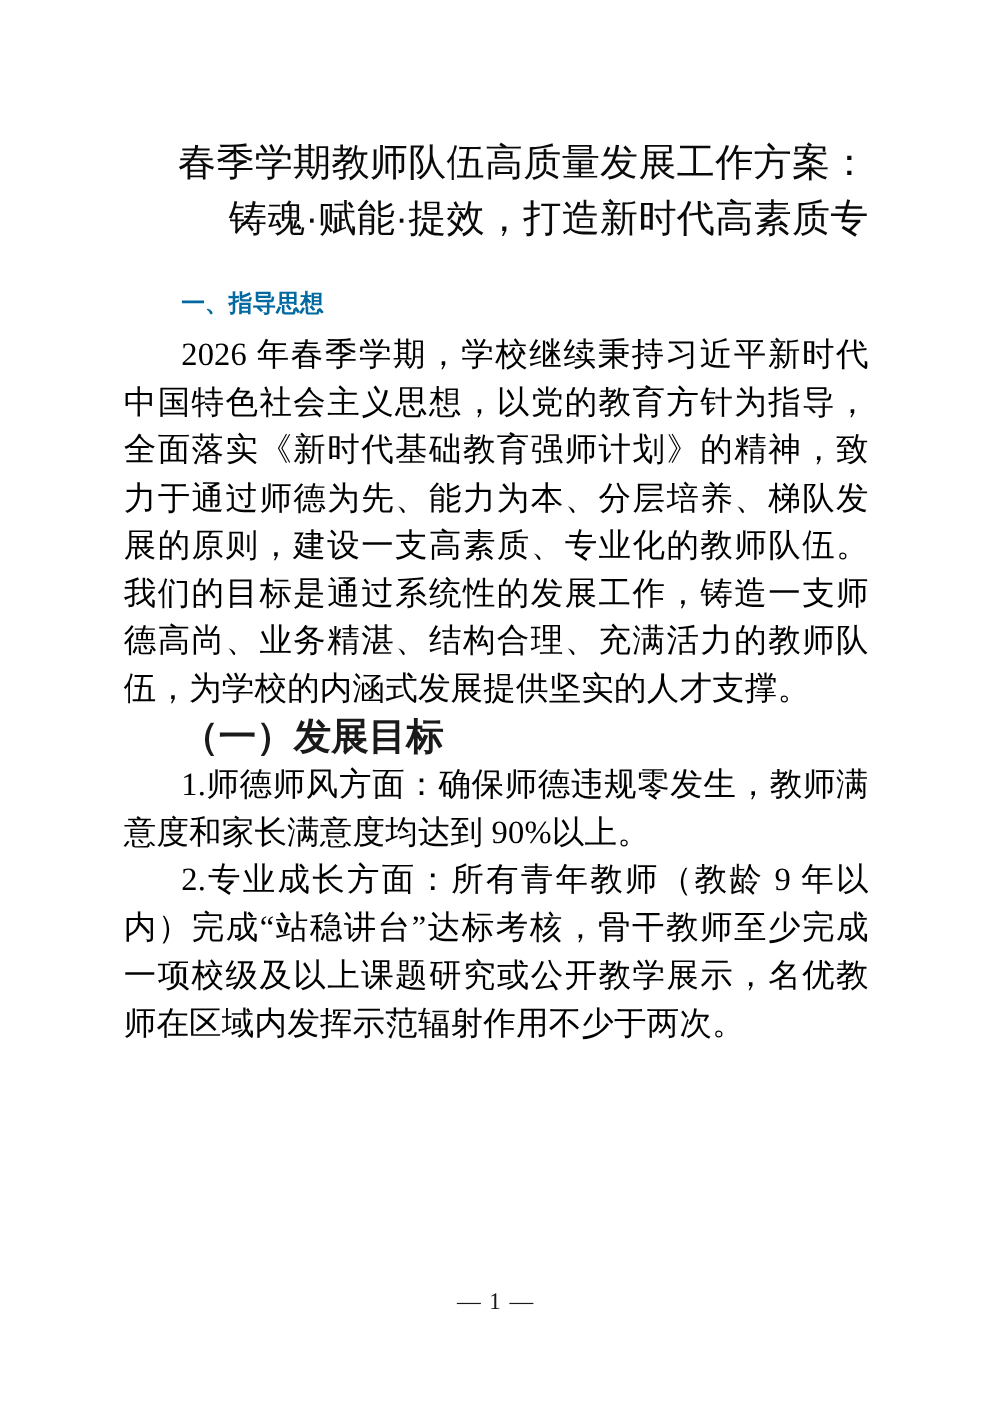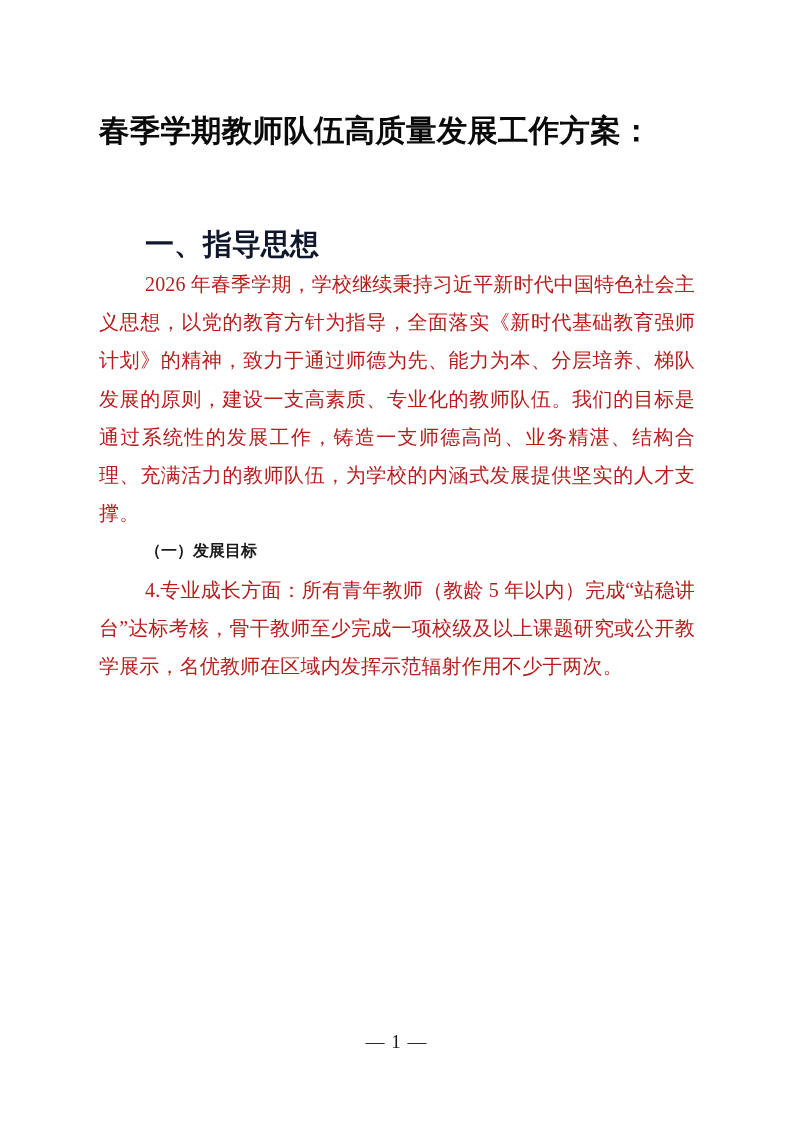--- a/index.html
+++ b/index.html
@@ -31,66 +31,66 @@
     position: absolute;
     left: 99px;
     top: 0;
     width: 596px;
   }
 
   
   .doc-title {
     margin: 0;
     padding-top: 108px;
-    text-align: left;
+    text-align: right;
     font-family: "Liberation Sans", "DejaVu Sans", sans-serif;
-    font-weight: bold;
+    font-weight: normal;
     font-size: 30.5px;
     line-height: 45px;
     letter-spacing: 0.2px;
     color: #0a0a0a;
   }
 
   
   .sec-heading {
     margin: 0;
     padding-top: 29px;
     padding-bottom: 4px;
     text-indent: 46px;
     font-family: "Liberation Sans", "DejaVu Sans", sans-serif;
     font-weight: bold;
-    font-size: 29px;
+    font-size: 19px;
     line-height: 34px;
-    color: #0f172a;
+    color: #0369a1;
   }
 
   
   .para {
     margin: 0;
     font-family: "Liberation Serif", "DejaVu Serif", serif;
-    font-size: 20px;
+    font-size: 26px;
     line-height: 38.2px;
     text-align: justify;
     text-justify: inter-ideograph;
-    color: #b91c1c;
+    color: #000000;
     letter-spacing: 0.15px;
   }
   .para.indent {
     text-indent: 46px;
   }
   .para.noindent {
     text-indent: 0;
   }
 
   
   .sub-heading {
     margin: 0;
     text-indent: 46px;
     font-family: "Liberation Serif", "DejaVu Serif", serif;
-    font-size: 16px;
+    font-size: 30px;
     line-height: 38.2px;
     color: #1a1a1a;
   }
 
   
   .page-footer {
     position: absolute;
     left: 0;
     top: 1030px;
     width: 793px;
@@ -102,30 +102,31 @@
     letter-spacing: 1px;
   }
 </style>
 </head>
 <body>
 
 <div class="page">
 
   <div class="content">
 
-    <h1 class="doc-title"><span>春季学期教师队伍高质量发展工作方案：</span><br><br></h1>
+    <h1 class="doc-title"><span>春季学期教师队伍高质量发展工作方案：</span><br><span>铸魂·赋能·提效，打造新时代高素质专</span><br></h1>
 
     <h2 class="sec-heading">一、指导思想</h2>
 
     <p class="para indent">2026 年春季学期，学校继续秉持习近平新时代中国特色社会主义思想，以党的教育方针为指导，全面落实《新时代基础教育强师计划》的精神，致力于通过师德为先、能力为本、分层培养、梯队发展的原则，建设一支高素质、专业化的教师队伍。我们的目标是通过系统性的发展工作，铸造一支师德高尚、业务精湛、结构合理、充满活力的教师队伍，为学校的内涵式发展提供坚实的人才支撑。</p>
 
     <h3 class="sub-heading">（一）发展目标</h3>
 
 
+    <p class="para indent">1.师德师风方面：确保师德违规零发生，教师满意度和家长满意度均达到 90%以上。</p>
 
-    <p class="para indent">4.专业成长方面：所有青年教师（教龄 5 年以内）完成“站稳讲台”达标考核，骨干教师至少完成一项校级及以上课题研究或公开教学展示，名优教师在区域内发挥示范辐射作用不少于两次。</p>
+    <p class="para indent">2.专业成长方面：所有青年教师（教龄 9 年以内）完成“站稳讲台”达标考核，骨干教师至少完成一项校级及以上课题研究或公开教学展示，名优教师在区域内发挥示范辐射作用不少于两次。</p>
 
 
   </div>
 
   <div class="page-footer">— 1 —</div>
 
 </div>
 
 </body></html>

